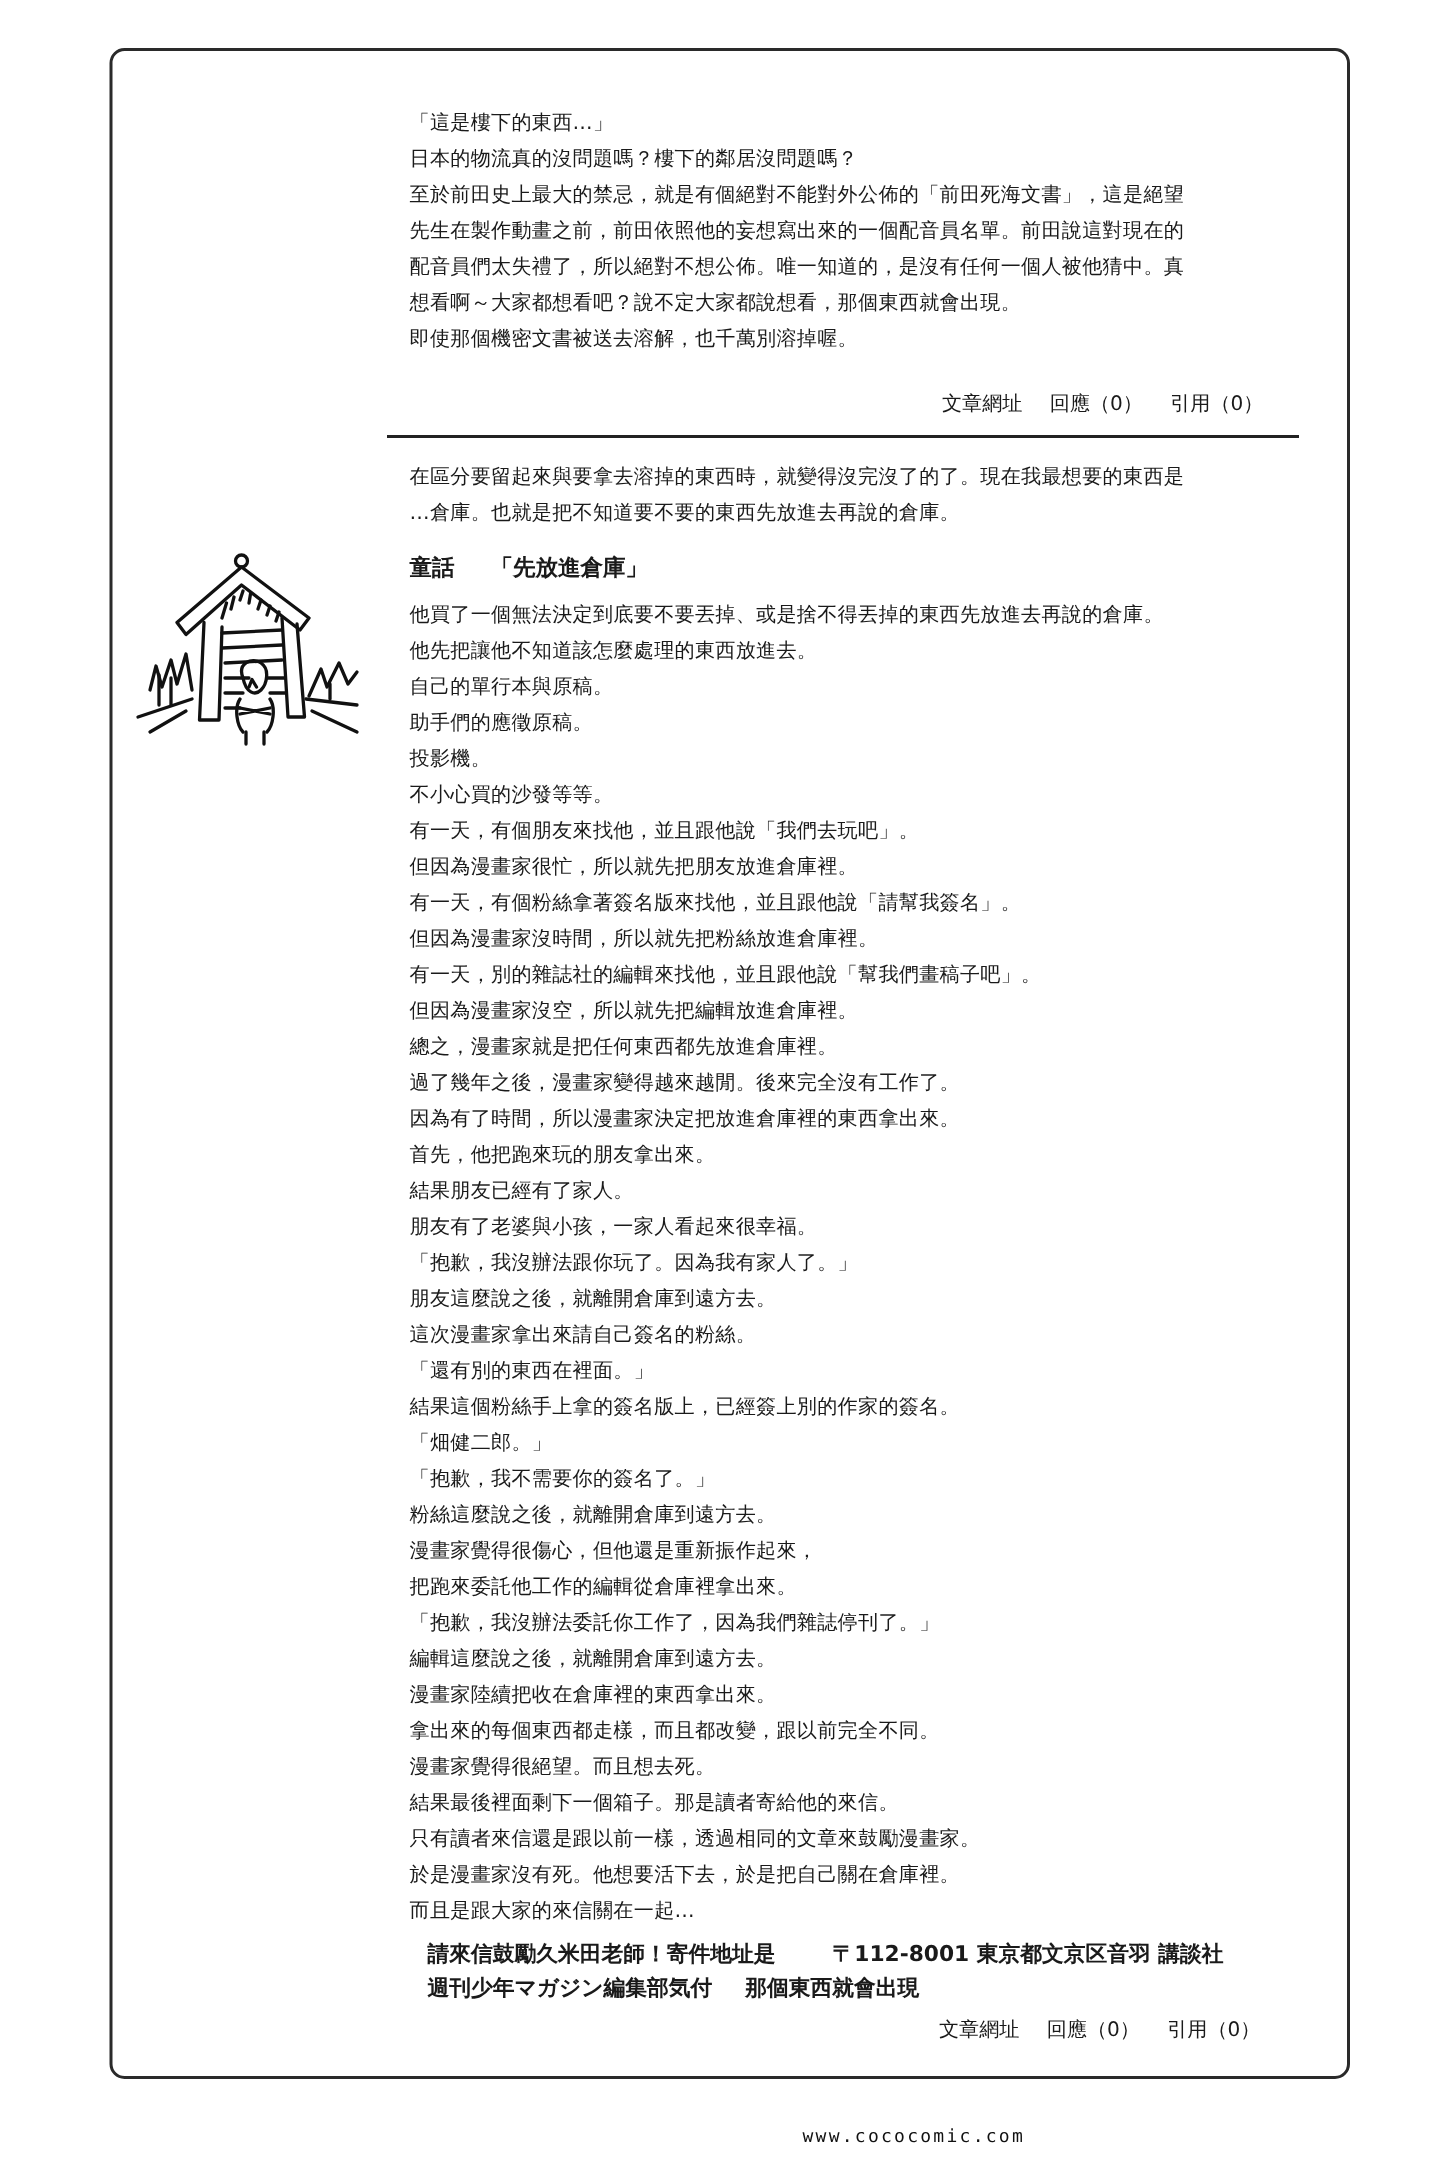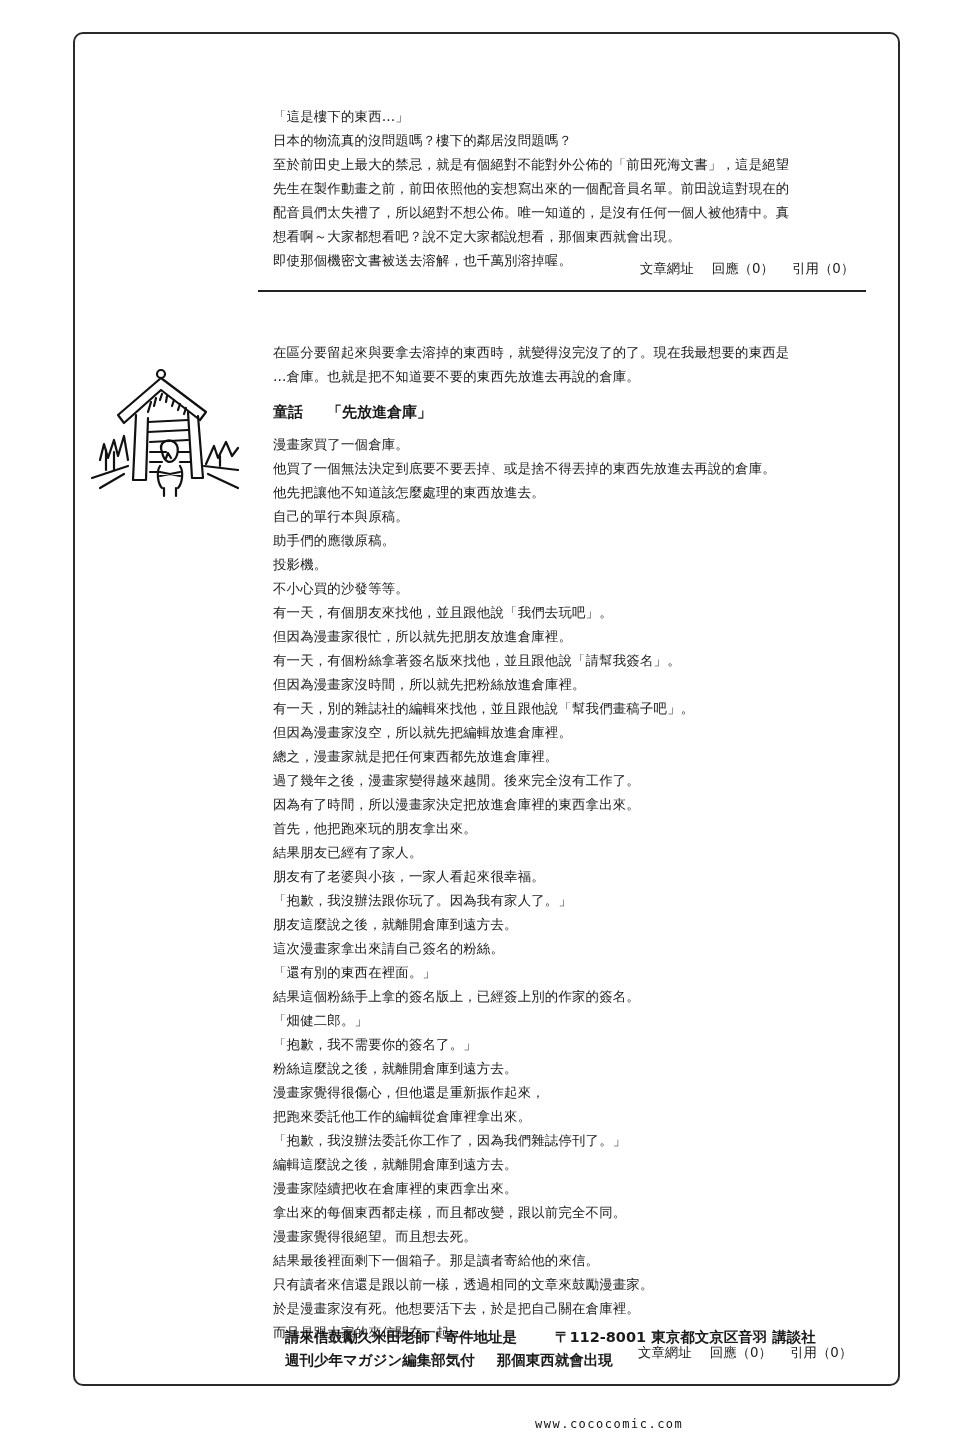--- a/index.html
+++ b/index.html
@@ -1,24 +1,24 @@
 <!DOCTYPE html>
 <html><head>
 <meta charset="utf-8">
 <style>
   html, body { margin:0; padding:0; background:#ffffff; }
   body { width:960px; height:1444px; position:relative; overflow:hidden;
          font-family:"DejaVu Sans", sans-serif; color:#1a1a1a; }
   .frame { position:absolute; left:73px; top:32px; width:827px; height:1354px;
            border:2px solid #2a2a2a; border-radius:10px; box-sizing:border-box; }
-  .col { position:absolute; left:273px; width:600px;margin-top:34px; }
+  .col { position:absolute; left:273px; width:600px; }
   .line { font-size:13.4px; line-height:24px; white-space:nowrap; letter-spacing:0.2px; }
   .meta { position:absolute; font-size:13.4px; color:#1a1a1a; white-space:nowrap; }
   .meta span { margin-left:14px; }
-  .meta span:first-child { margin-left:12px; }
+  .meta span:first-child { margin-left:0; }
   .divider { position:absolute; left:258px; top:290px; width:608px; height:2px; background:#222; }
   .heading { font-weight:bold; font-size:15px; line-height:24px; white-space:nowrap;font-family:Liberation Mono, monospace; }
   .heading .gap { display:inline-block; width:24px; }
   .bold-line { font-weight:bold; font-size:14.5px; line-height:23px; white-space:nowrap;padding-left:12px; }
   .bold-line .addr { display:inline-block; margin-left:38px; }
   .bold-line .rcpt { display:inline-block; margin-left:22px; }
   .footer-url { position:absolute; left:535px; top:1417px; font-size:12px; letter-spacing:1.5px;
                 font-family:"DejaVu Sans Mono", monospace; color:#111; }
   .illus { position:absolute; left:88px; top:360px; width:170px; height:150px; }
 </style>
@@ -88,21 +88,20 @@
     <line x1="12" y1="128" x2="36" y2="114"></line>
 
     <path d="M118 104 L126 86 L130 98 L138 82 L144 96 L150 88"></path>
     <line x1="132" y1="96" x2="132" y2="106"></line>
     <line x1="116" y1="106" x2="150" y2="110"></line>
     <line x1="120" y1="114" x2="150" y2="128"></line>
   </svg>
 </div>
 
 <div class="col" style="top:399px;">
-  <div class="line">漫畫家買了一個倉庫。</div>
   <div class="line">他買了一個無法決定到底要不要丟掉、或是捨不得丟掉的東西先放進去再說的倉庫。</div>
   <div class="line">他先把讓他不知道該怎麼處理的東西放進去。</div>
   <div class="line">自己的單行本與原稿。</div>
   <div class="line">助手們的應徵原稿。</div>
   <div class="line">投影機。</div>
   <div class="line">不小心買的沙發等等。</div>
   <div class="line">有一天，有個朋友來找他，並且跟他說「我們去玩吧」。</div>
   <div class="line">但因為漫畫家很忙，所以就先把朋友放進倉庫裡。</div>
   <div class="line">有一天，有個粉絲拿著簽名版來找他，並且跟他說「請幫我簽名」。</div>
   <div class="line">但因為漫畫家沒時間，所以就先把粉絲放進倉庫裡。</div>

